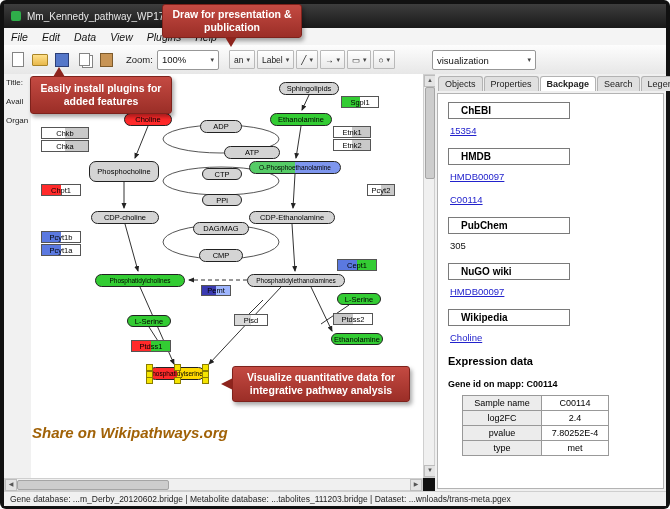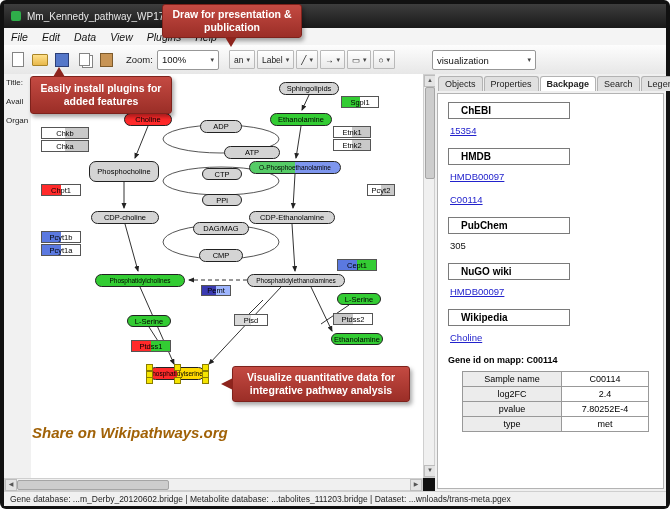--- a/index.html
+++ b/index.html
@@ -59,21 +59,21 @@
   .tab{padding:2px 6px;background:#e0e0e0;border:1px solid #b3b3b3;border-bottom:none;border-radius:3px 3px 0 0;}
   .tab.active{background:#ffffff;font-weight:bold;}
   #panel-body{position:absolute;left:2px;top:19px;right:2px;bottom:2px;background:#ffffff;border:1px solid #b3b3b3;overflow:hidden;padding:8px 10px;box-sizing:border-box;}
   .bp-header{width:96px;border:1px solid #7a7a7a;background:#fff;font-weight:bold;font-size:10px;padding:2px 12px;margin-bottom:6px;}
   .bp-value{display:block;font-size:9.5px;margin:0 0 12px 2px;}
   .bp-link{color:#2222cc;text-decoration:underline;}
   .bp-plain{color:#111;text-decoration:none;}
   #expr-title{font-weight:bold;font-size:11px;margin:4px 0 12px;}
   #gene-id-line{font-weight:bold;font-size:9px;margin-bottom:6px;}
   table.expr{border-collapse:collapse;font-size:9px;margin-left:14px;}
-  .expr td{border:1px solid #999;padding:2px 16px;text-align:center;}
+  .expr td{border:1px solid #999;padding:2px 6px;text-align:center;}
   .expr td.key{background:#ececec;min-width:66px;}
   .expr td.val{background:#fff;min-width:54px;}
 
   
   #statusbar{position:absolute;left:4px;top:491px;right:4px;height:14px;background:#f0f0f0;border-top:1px solid #cfcfcf;display:flex;align-items:center;font-size:8.5px;color:#222;padding:0 6px;white-space:nowrap;overflow:hidden;}
 
   
   .callout{position:absolute;background:linear-gradient(#c44a42,#9b2e27);border:1px solid #7e221c;border-radius:3px;color:#fff;font-weight:bold;font-size:10.5px;line-height:1.25;text-align:center;display:flex;align-items:center;justify-content:center;padding:3px 6px;box-shadow:2px 3px 4px rgba(0,0,0,.35);z-index:50;box-sizing:border-box;}
   .ptr{position:absolute;width:0;height:0;}
   #co-top{left:162px;top:4px;width:140px;height:34px;}
@@ -260,20 +260,21 @@
           <div class="bp-header">HMDB</div>
           <a href="#" class="bp-value bp-link">HMDB00097</a>
           <a href="#" class="bp-value bp-link">C00114</a>
           <div class="bp-header">PubChem</div>
           <span class="bp-value bp-plain">305</span>
           <div class="bp-header">NuGO wiki</div>
           <a href="#" class="bp-value bp-link">HMDB00097</a>
           <div class="bp-header">Wikipedia</div>
           <a href="#" class="bp-value bp-link">Choline</a>
         </div>
+      <div id="expr-title">Expression data</div>
       <div id="gene-id-line">Gene id on mapp: C00114</div>
       <table class="expr">
           <tbody id="expr-table">
             <tr>
               <td class="key">Sample name</td>
               <td class="val">C00114</td>
             </tr>
             <tr>
               <td class="key">log2FC</td>
               <td class="val">2.4</td>

